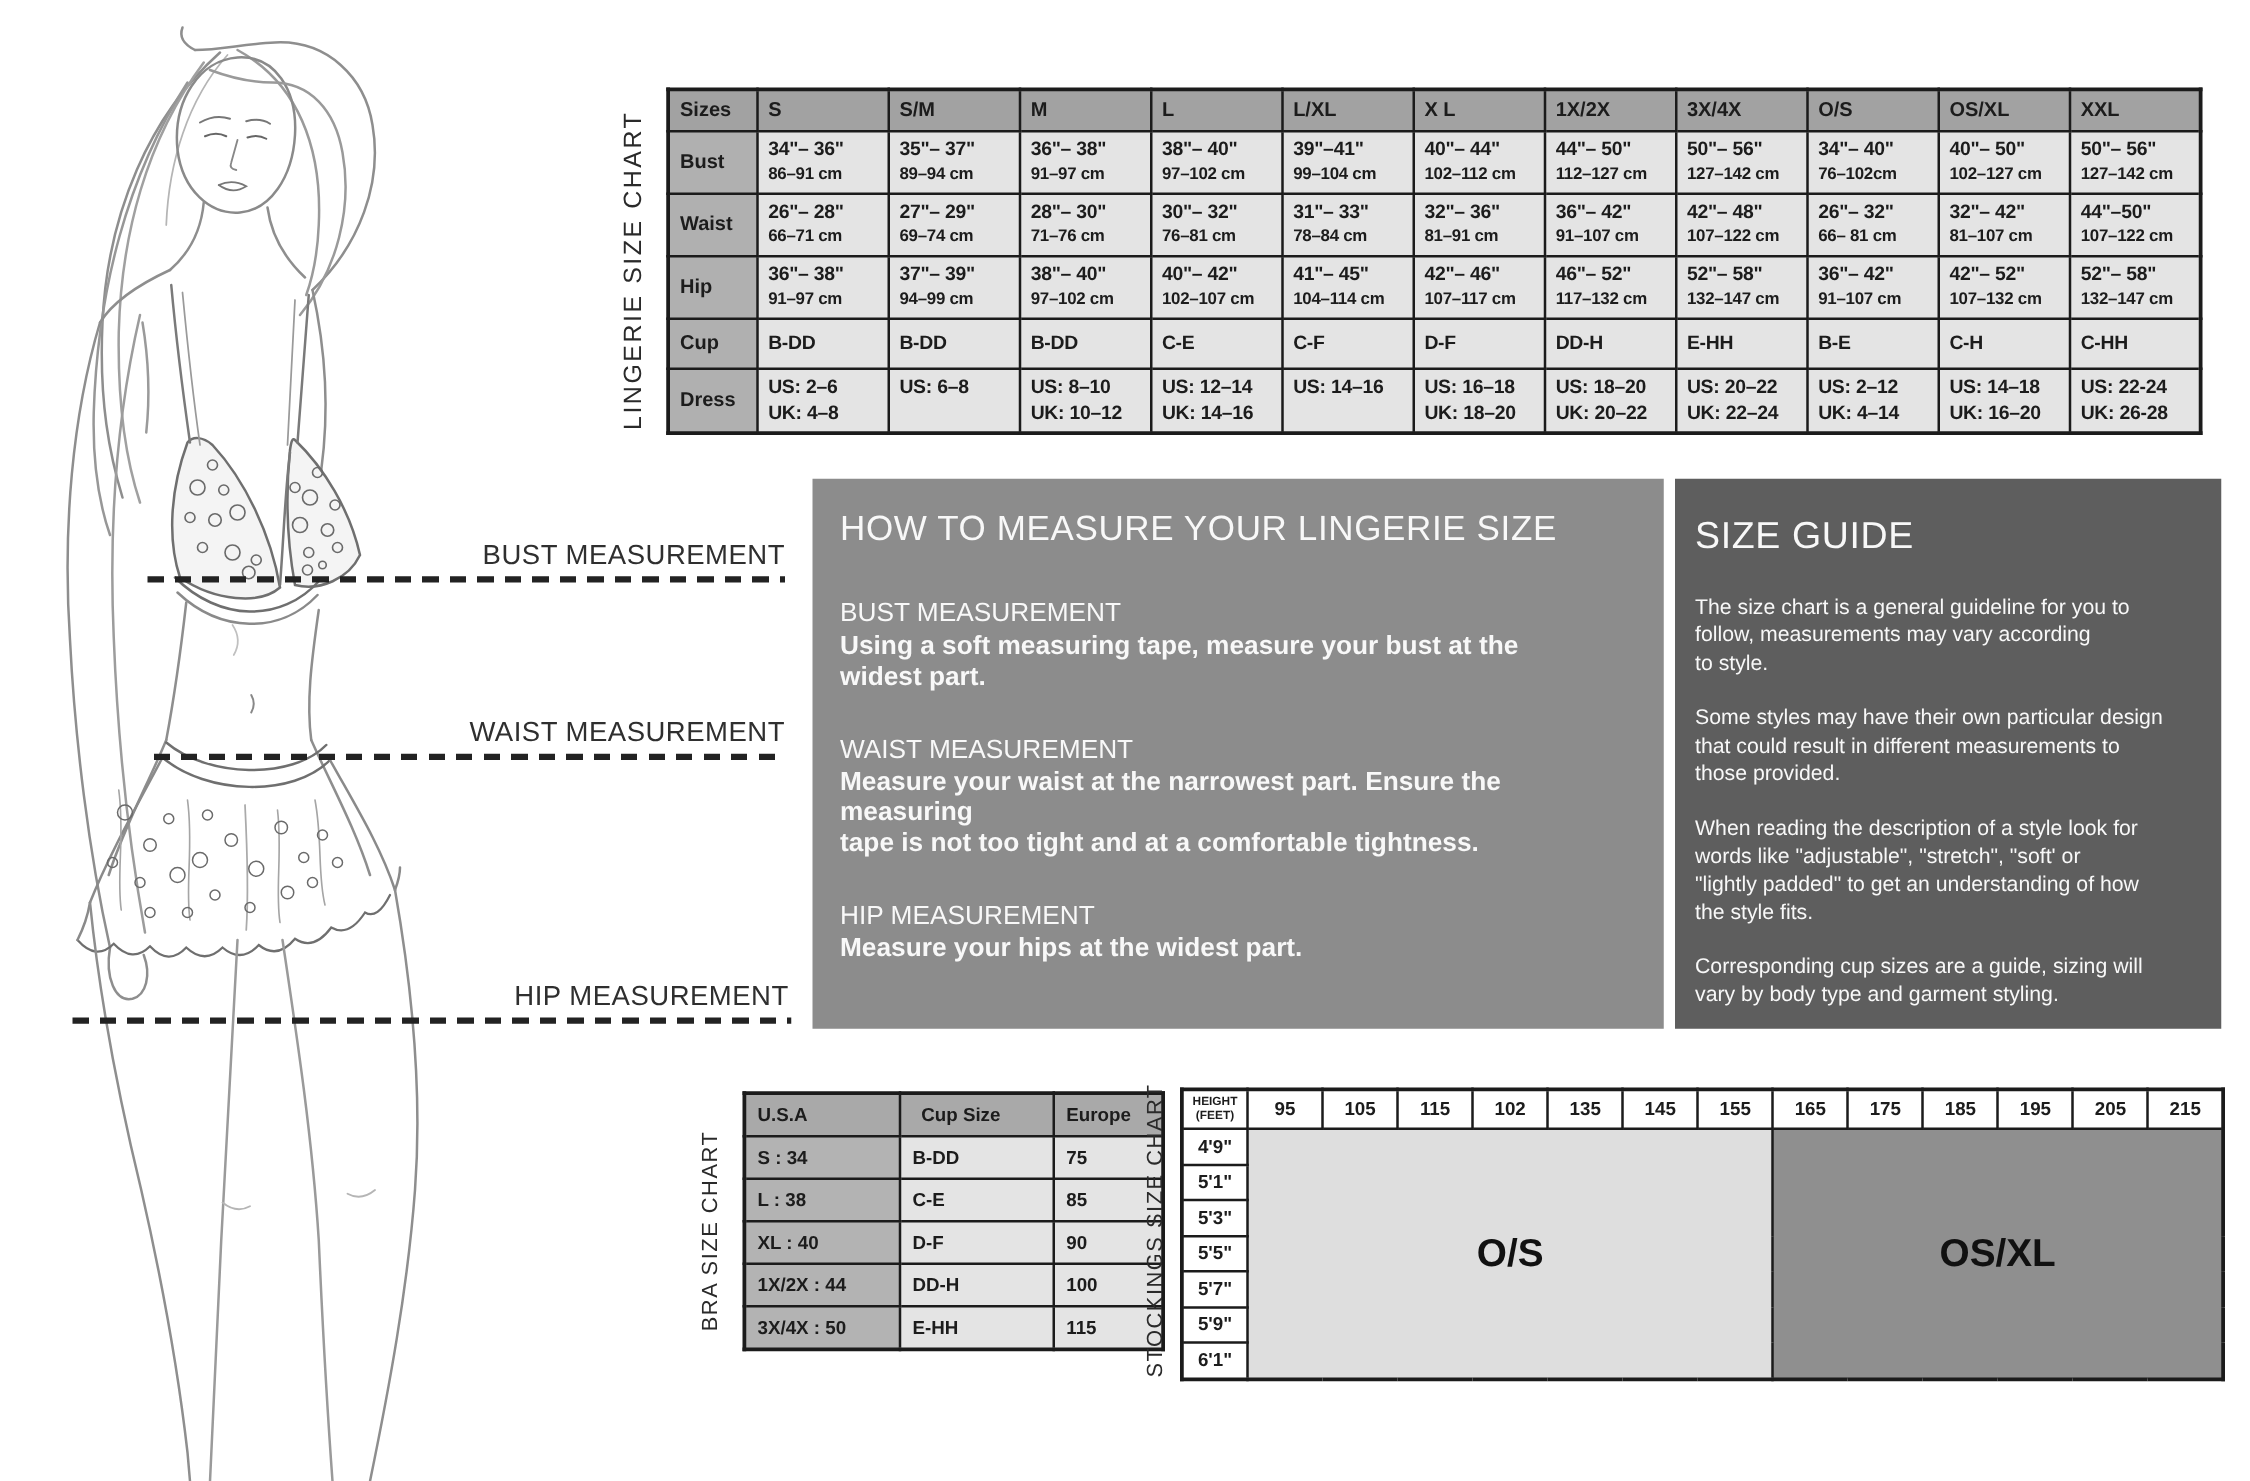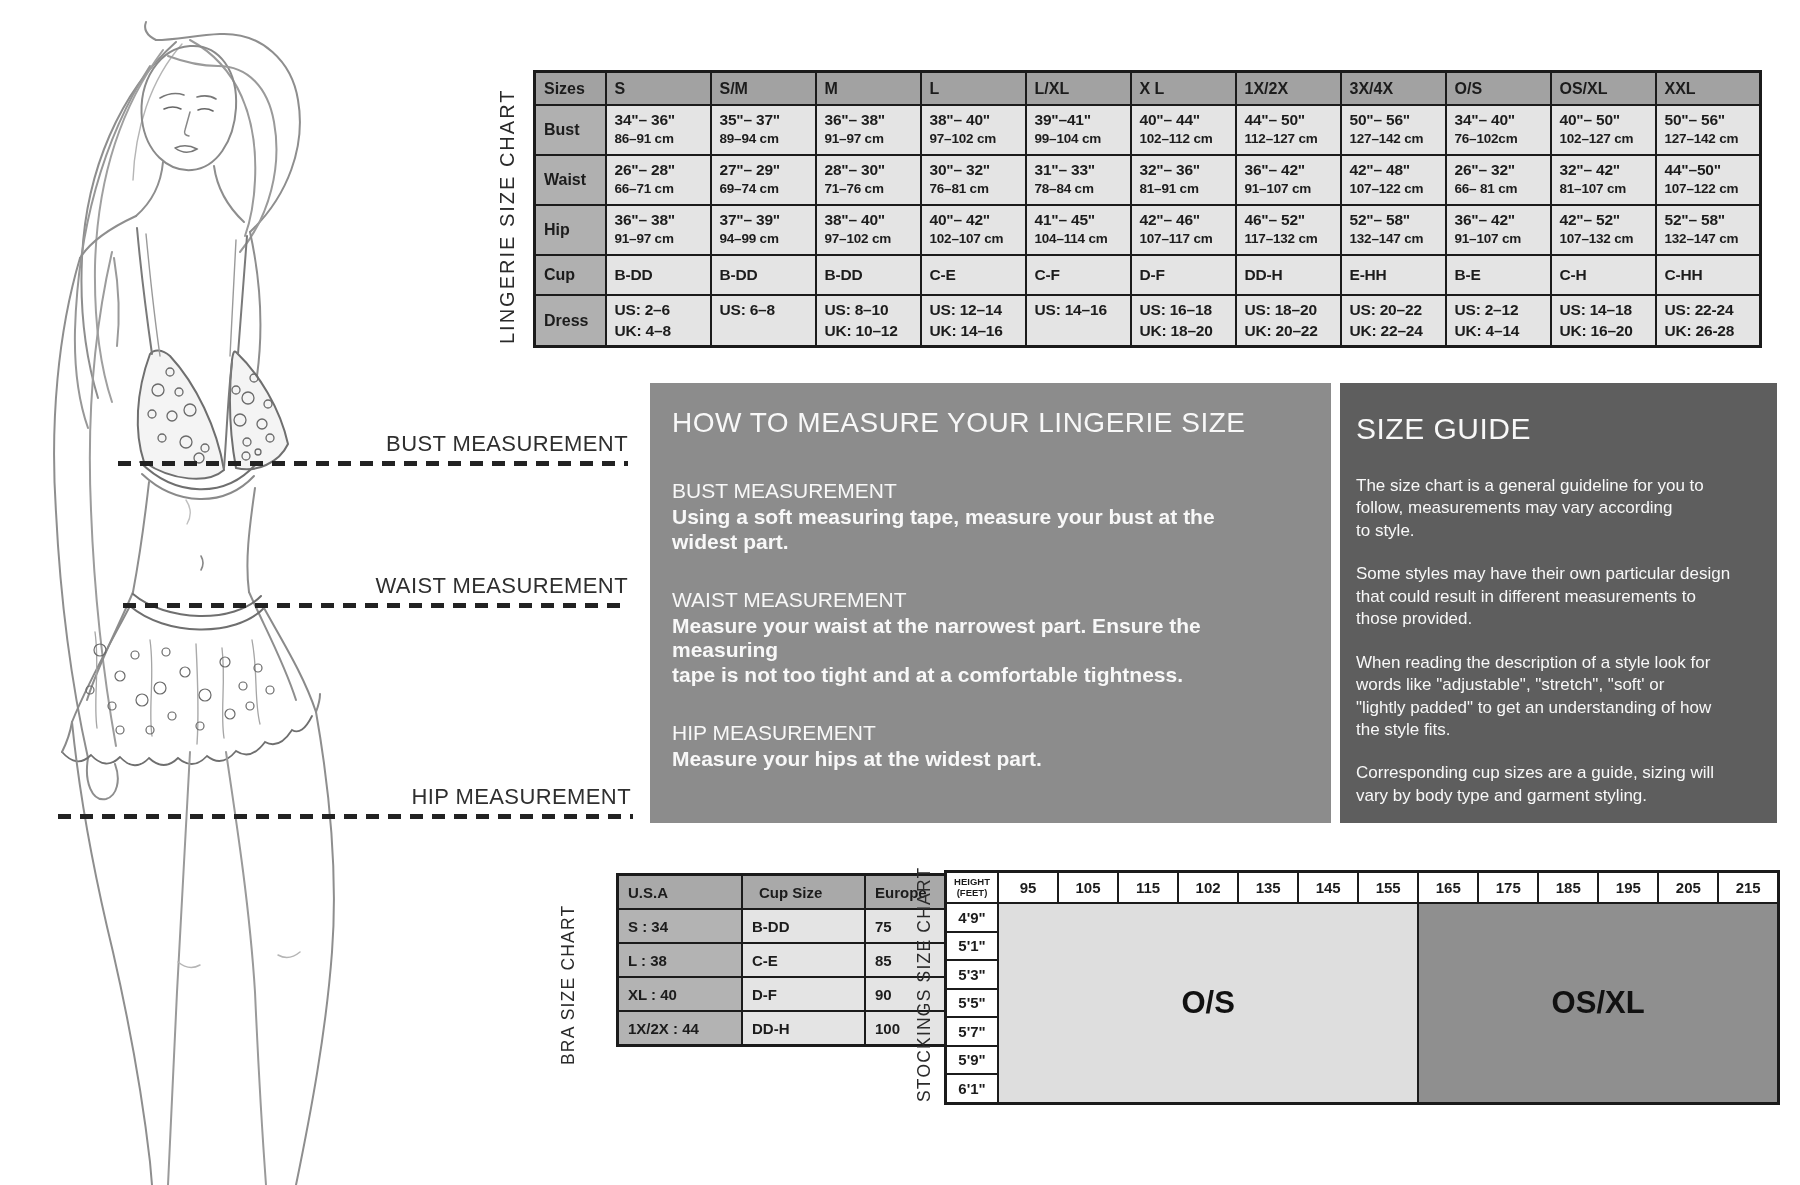--- a/index.html
+++ b/index.html
@@ -40,21 +40,21 @@
   .pm-title{font-size:28px;font-weight:400;letter-spacing:0.5px;margin:0 0 40px 0;}
   .pm-h{font-size:21px;font-weight:400;margin:0;}
   .pm-b{font-size:21px;font-weight:700;margin:2px 0 33px 0;line-height:1.18;white-space:pre-line;}
 
   .panel-guide{position:absolute;left:1340px;top:383px;width:437px;height:440px;
                background:#5e5e5e;color:#f8f8f8;box-sizing:border-box;padding:16px 18px 0 16px;}
   .sg-title{font-size:30px;font-weight:400;letter-spacing:0.5px;margin:13px 0 29px 0;}
   .sg-p{font-size:17px;font-weight:400;line-height:1.32;margin:0 0 21px 0;white-space:pre-line;}
 
   
-  .bra{position:absolute;left:616px;top:873px;border-collapse:collapse;border:3px solid #1b1b1b;}
+  .bra{position:absolute;left:594px;top:873px;border-collapse:collapse;border:3px solid #1b1b1b;}
   .bra th,.bra td{border:2px solid #1b1b1b;font-size:15px;font-weight:bold;
                   text-align:left;vertical-align:middle;padding:2px 6px 2px 9px;height:28px;}
   .bra .bhdr{background:#a9a9a9;}
   .bra .bhdr:nth-child(1){width:107px;}
   .bra .bhdr:nth-child(2){width:99px;padding-left:16px;}
   .bra .bhdr:nth-child(3){width:70px;}
   .bra .brow{background:#b3b3b3;}
   .bra td{background:#e4e4e4;}
 
   
@@ -515,20 +515,25 @@
         <tr>
           <th class="brow">XL : 40</th>
           <td>D-F</td>
           <td>90</td>
         </tr>
         <tr>
           <th class="brow">1X/2X : 44</th>
           <td>DD-H</td>
           <td>100</td>
         </tr>
+        <tr>
+          <th class="brow">3X/4X : 50</th>
+          <td>E-HH</td>
+          <td>115</td>
+        </tr>
       </tbody>
     </table>
 
   <div class="vlabel small" style="left:910px;top:870px;width:28px;height:228px;">STOCKINGS SIZE CHART</div>
   <table class="stk">
       <tbody>
         <tr>
           <th class="scorner">
             <div>HEIGHT</div>
             <div>(FEET)</div>

